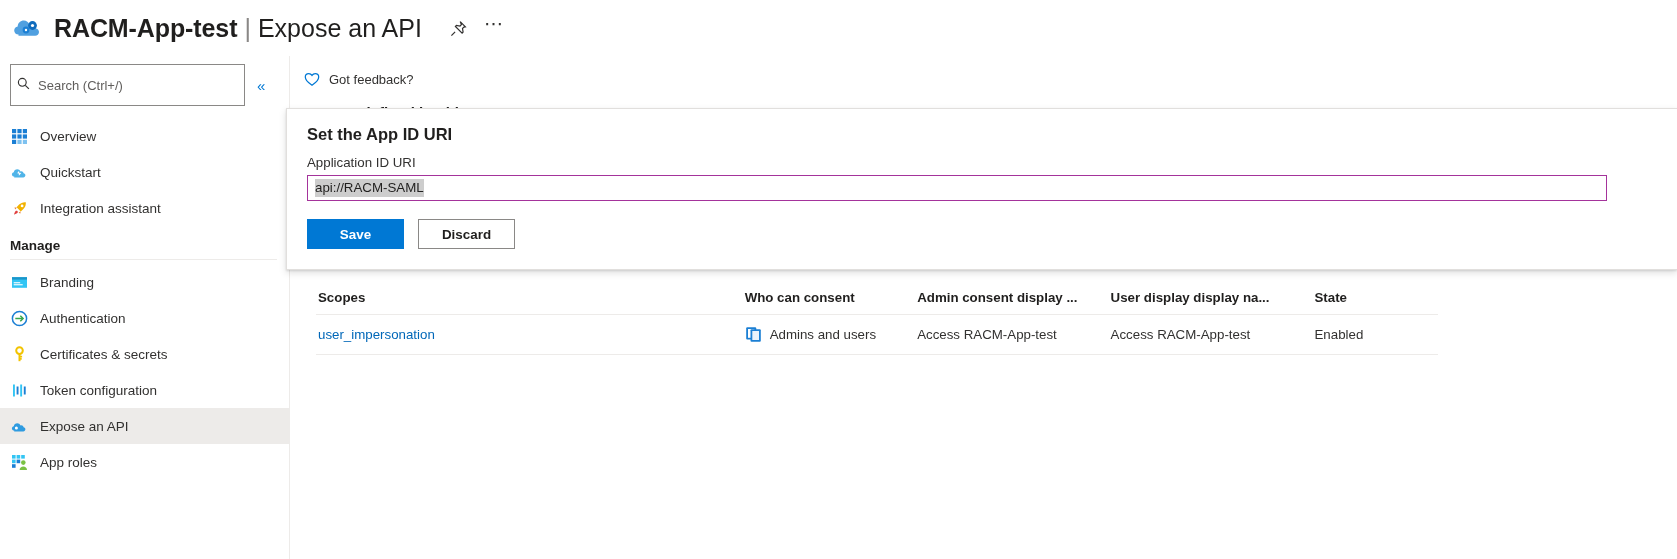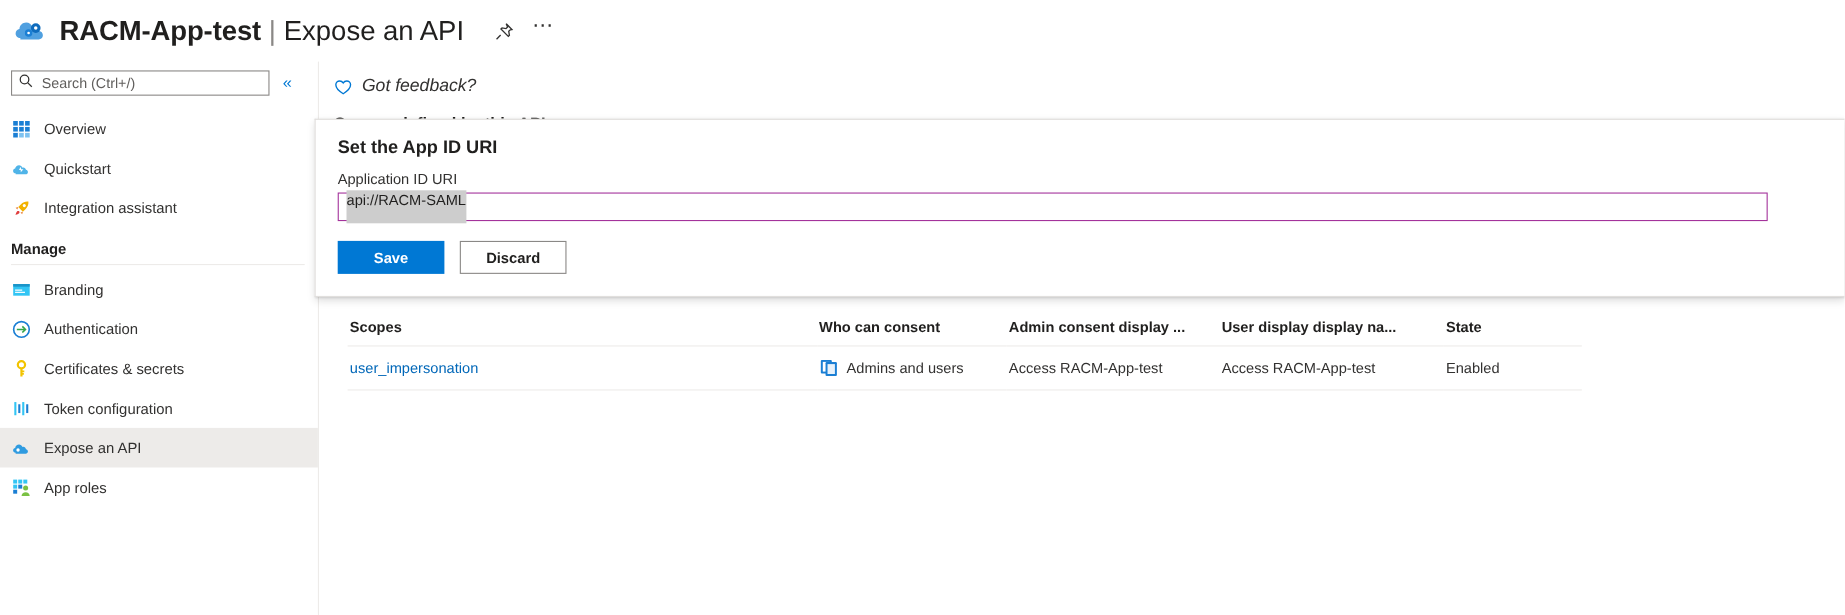--- a/index.html
+++ b/index.html
@@ -54,21 +54,21 @@
   }
   .search-row {
     display: flex;
     align-items: center;
     padding: 0 8px 0 10px;
     gap: 6px;
     margin-bottom: 12px;
   }
   .search-box {
     flex: 1 1 auto;
-    height: 23px;
+    height: 42px;
     border: 1px solid #8a8886;
     background: #fff;
     display: flex;
     align-items: center;
     padding: 0 6px;
     gap: 6px;
     max-width: 235px;
   }
   .search-box input {
     border: 0; outline: 0; flex: 1 1 auto;
@@ -110,25 +110,24 @@
   
   .main {
     flex: 1 1 auto;
     position: relative;
     padding-left: 14px;
     padding-top: 8px;
     overflow: hidden;
   }
   .feedback-row {
     display: flex; align-items: center; gap: 9px;
-    font-size: 16px; color: #323130;
+    font-size: 13px; color: #323130;
     height: 30px;
     cursor: pointer;
     width: 130px;
-    font-style: italic;
   }
   .heart-ico { color: #0078d4; display: flex; align-items: center; }
 
   .section-heading-ghost {
     font-size: 15px;
     font-weight: 600;
     color: #201f1e;
     margin-top: 10px;
     margin-bottom: 8px;
     height: 20px;
@@ -216,21 +215,21 @@
     display: flex;
     align-items: center;
     padding: 0 1px 0 7px;
     background: #fff;
     font-size: 13.3px;
     color: #201f1e;
   }
   .uri-value {
     background: #cdcdcd;
     color: #201f1e;
-    padding: 1px 0 14px 0;
+    padding: 1px 0 2px 0;
   }
   .popup-buttons { display: flex; gap: 14px; margin-top: 18px; }
   .btn {
     height: 30px;
     min-width: 97px;
     font-size: 13.4px;
     font-weight: 600;
     font-family: "Liberation Sans", sans-serif;
     display: inline-flex;
     align-items: center;

